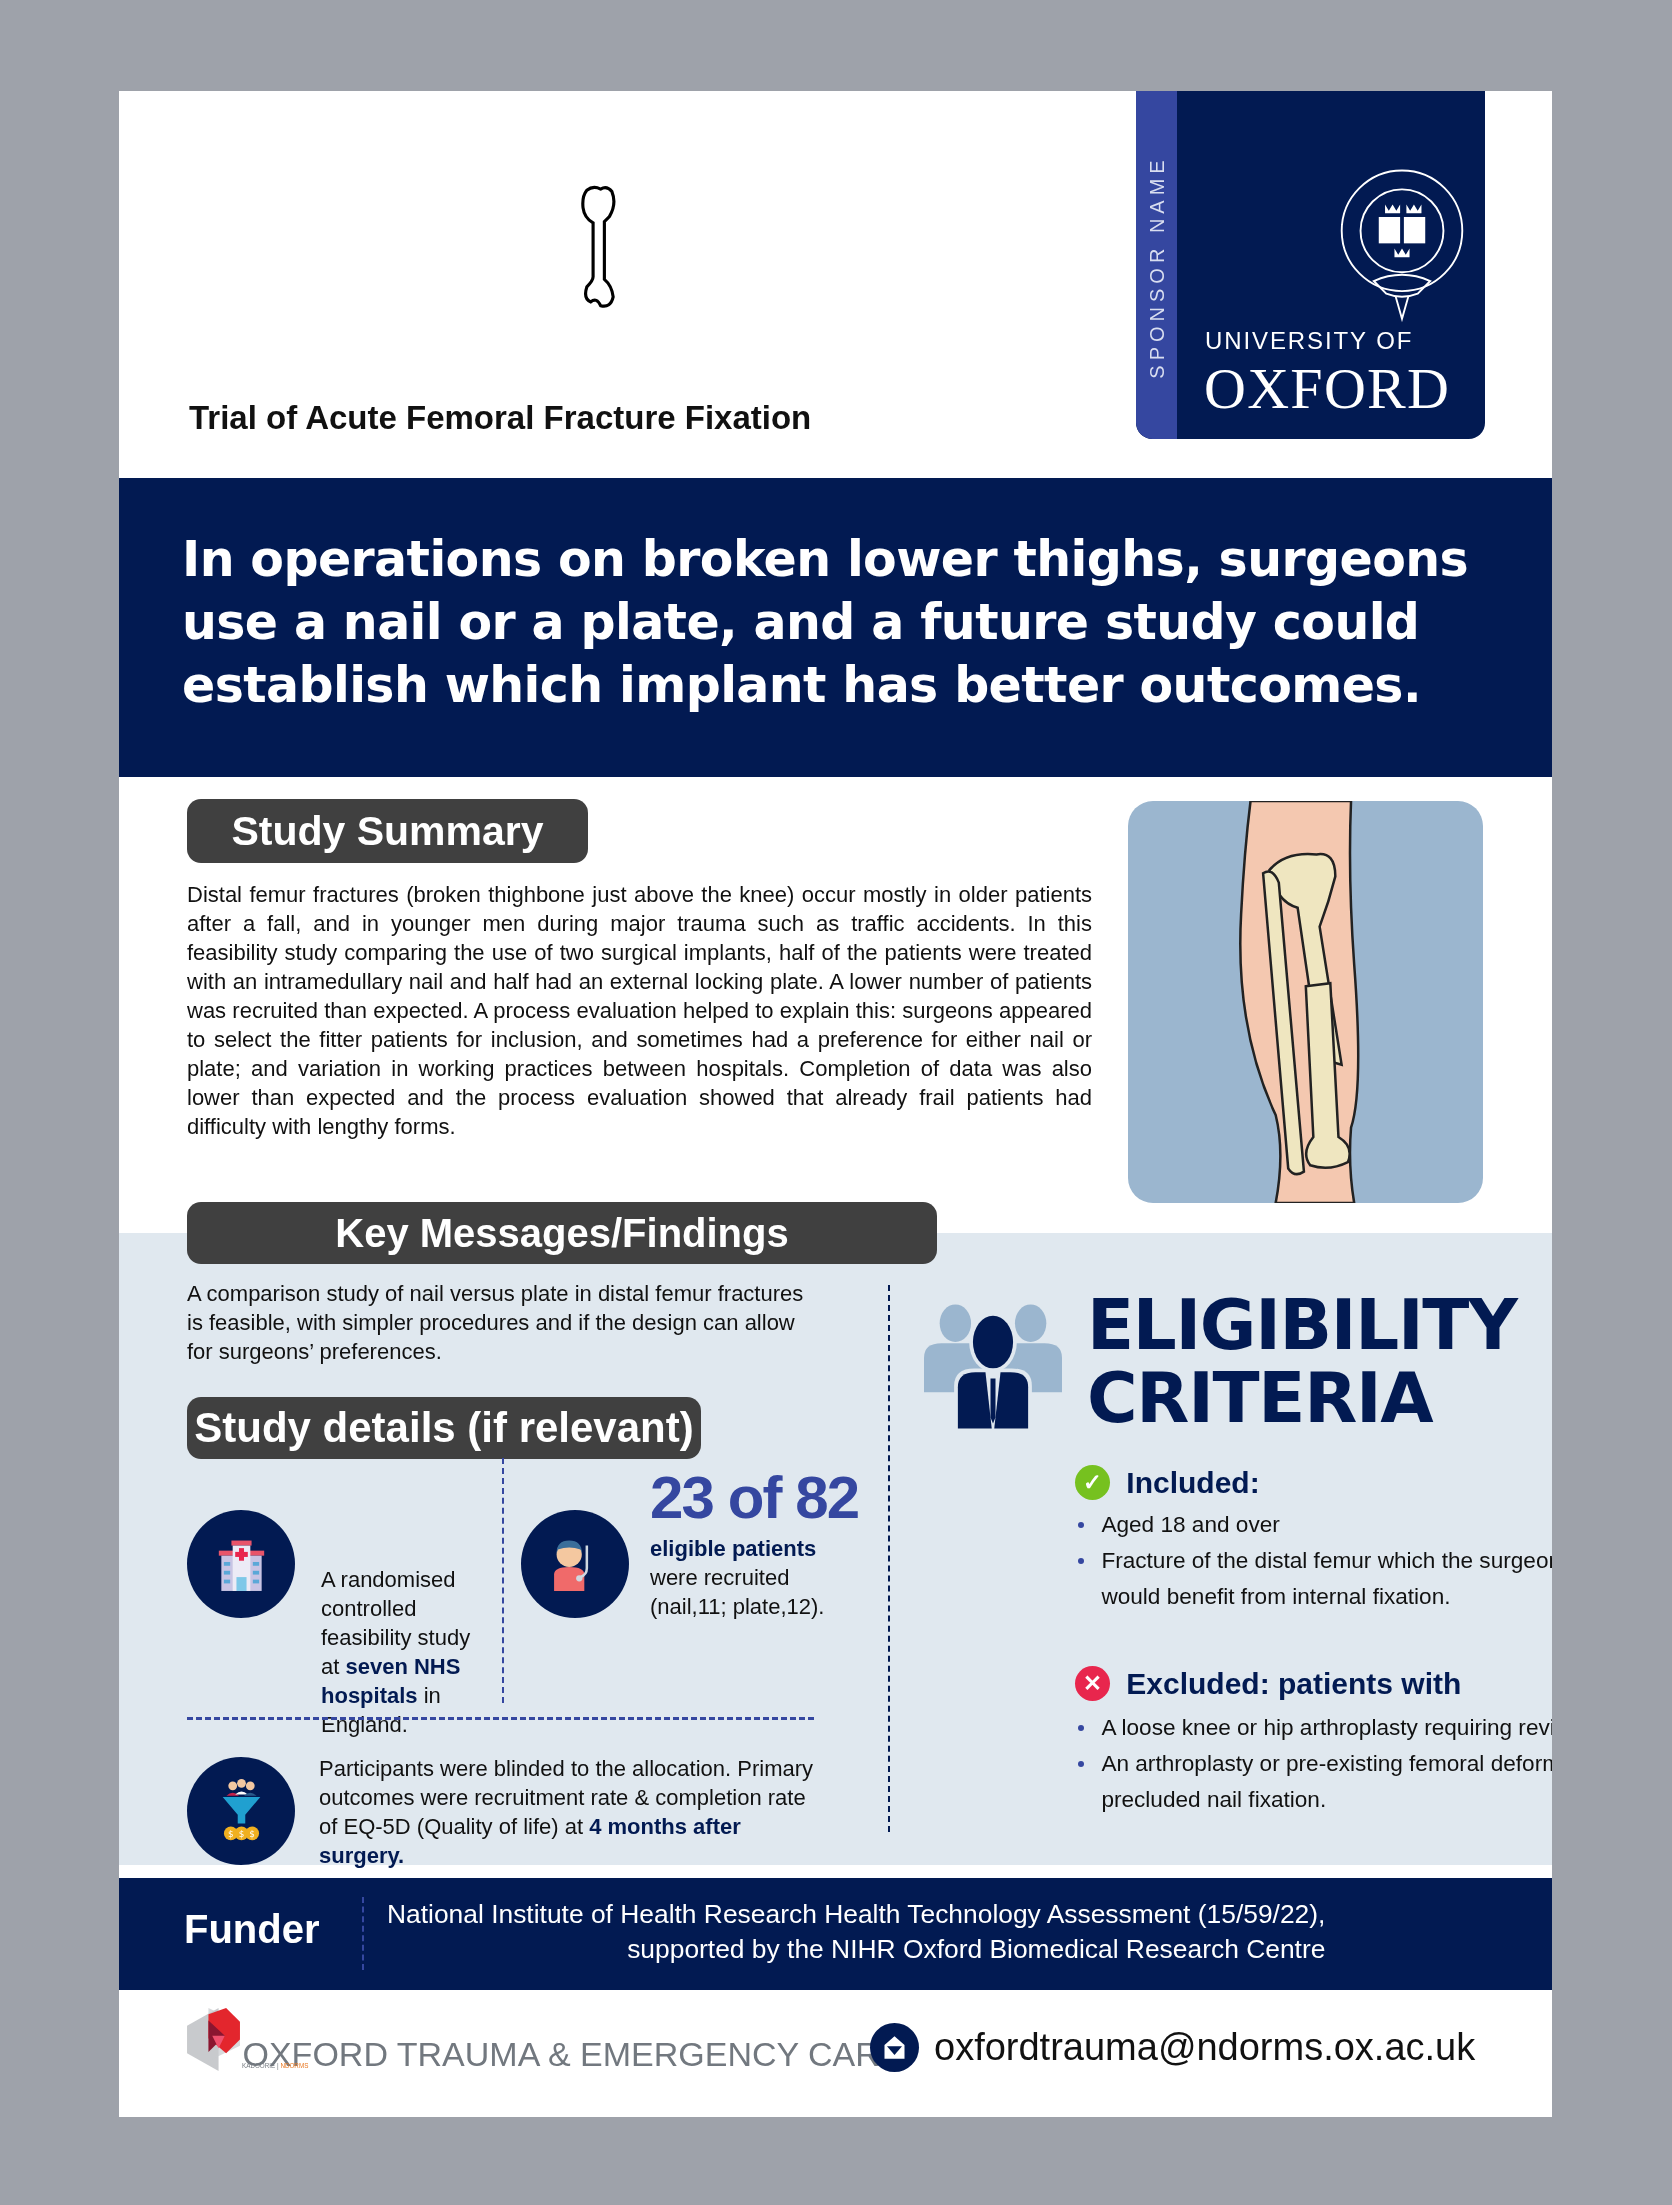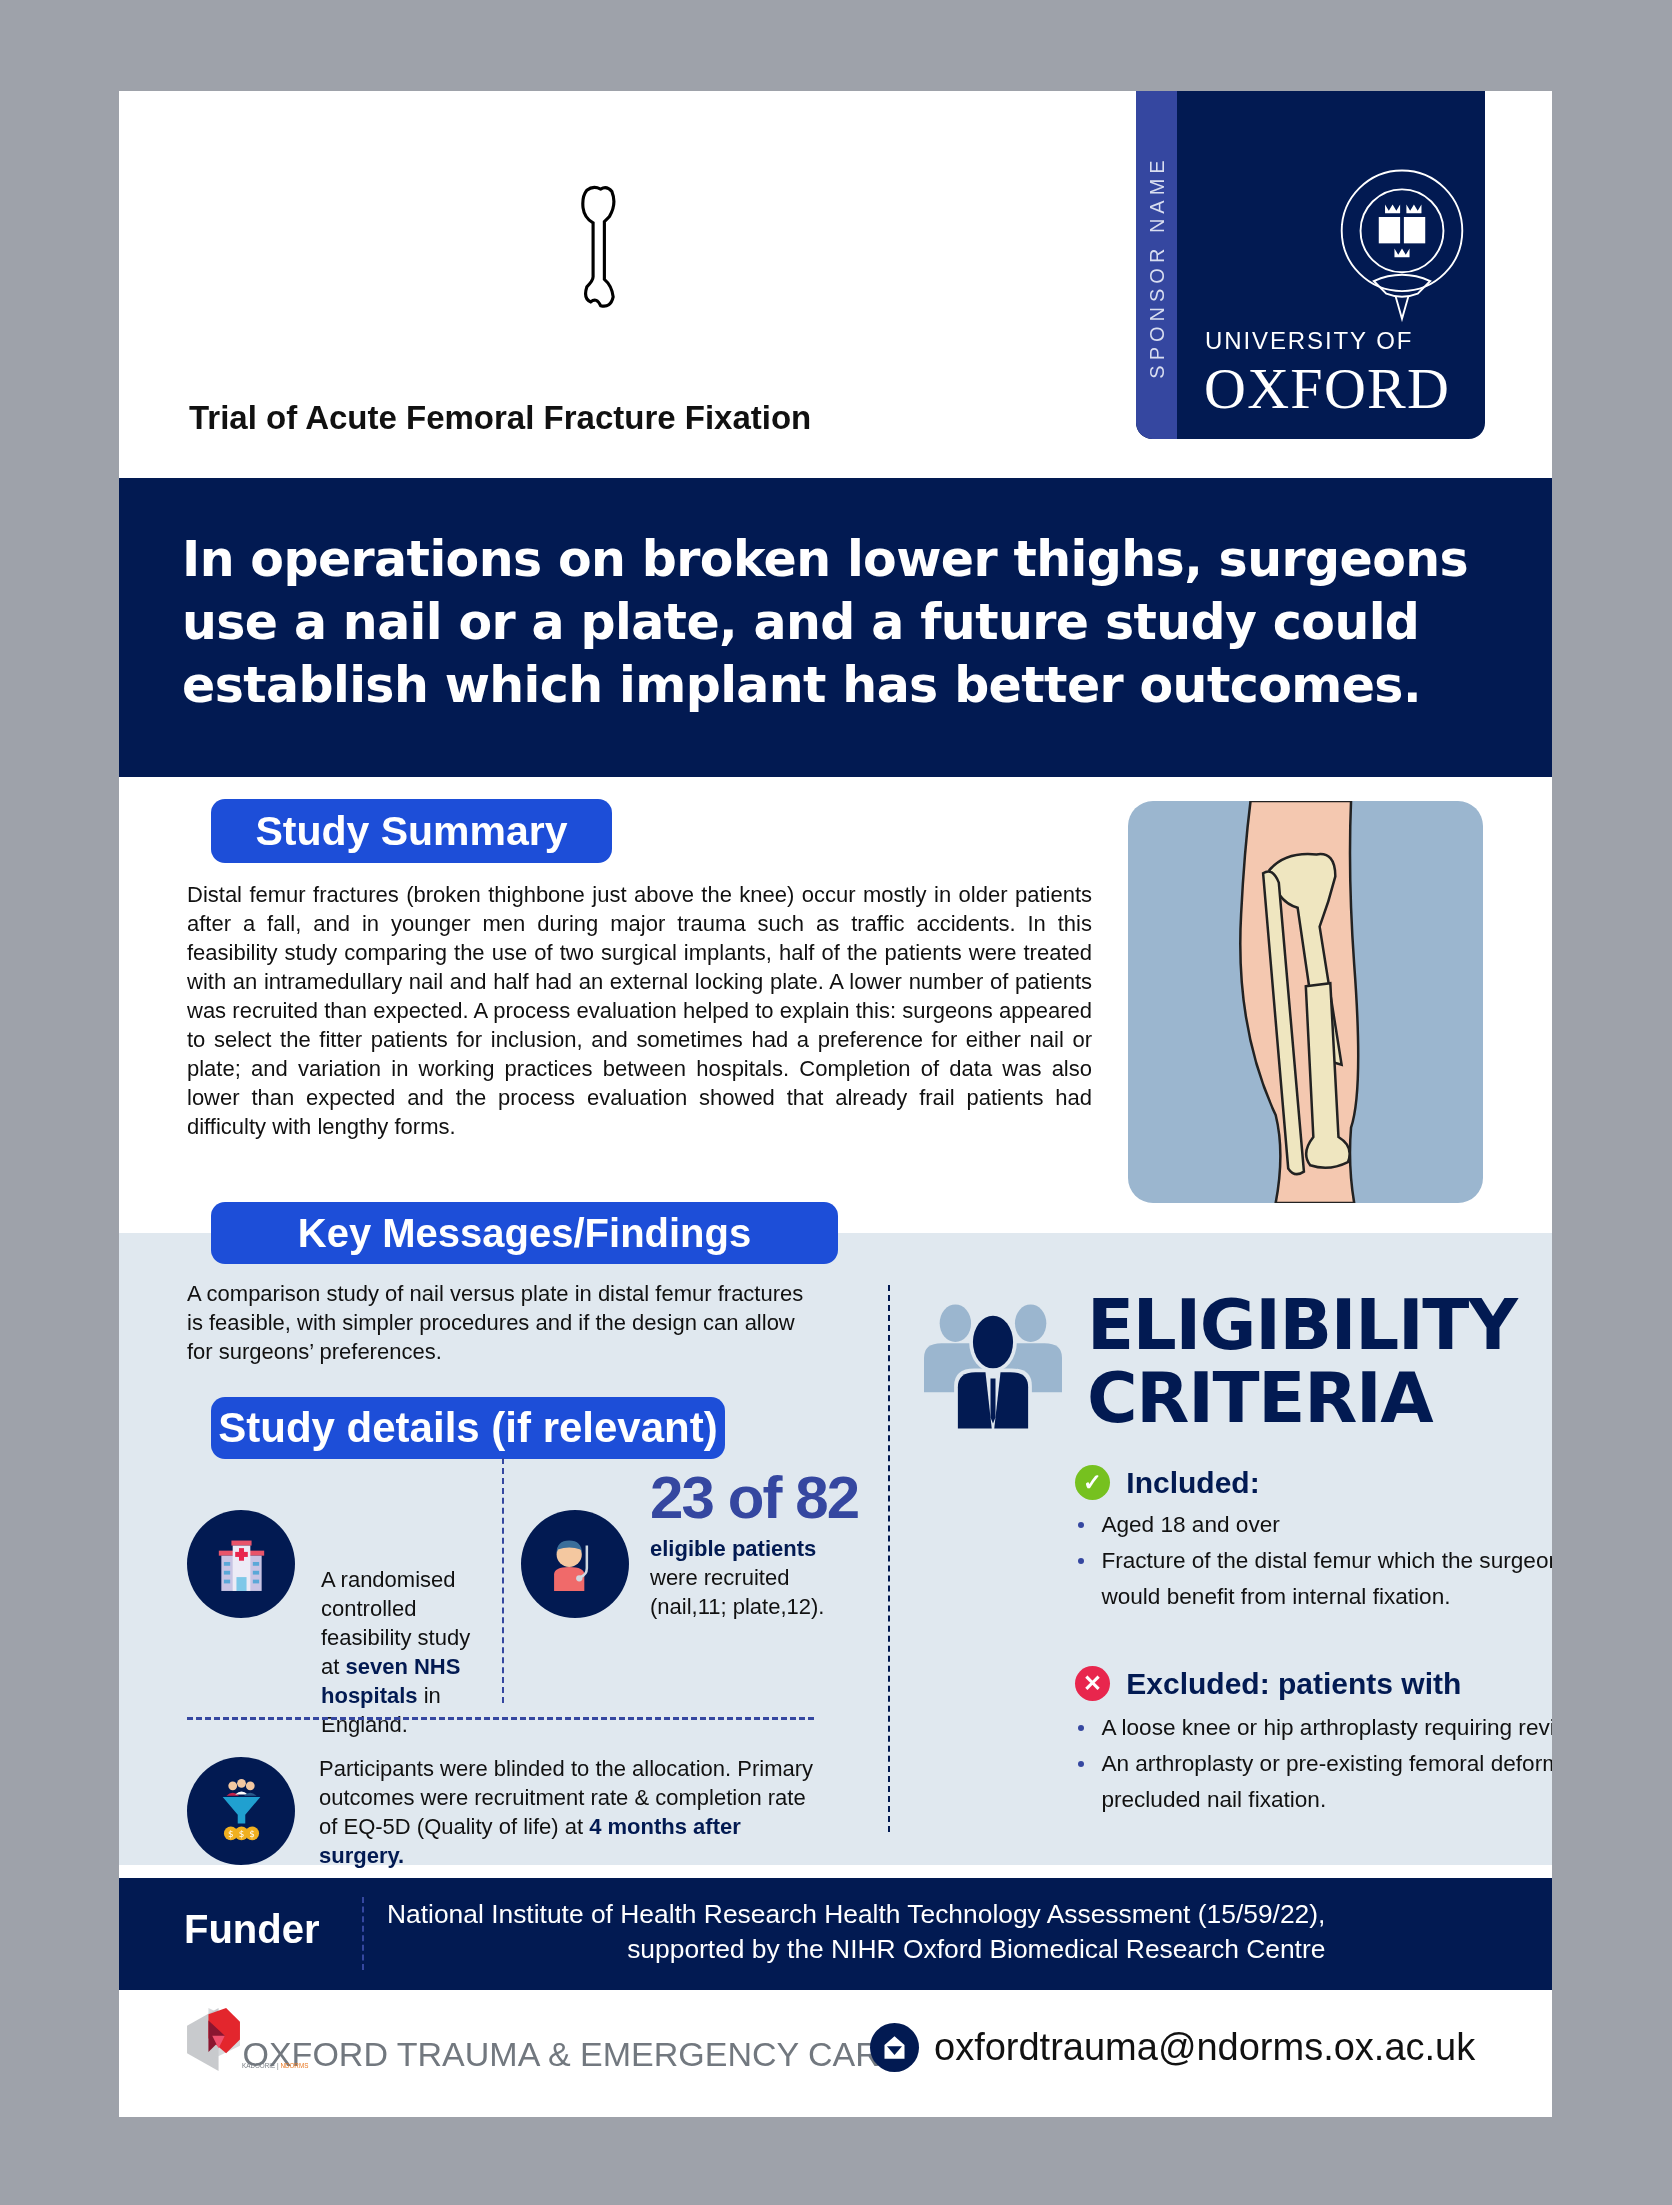--- a/index.html
+++ b/index.html
@@ -18,21 +18,21 @@
   .sponsor-vtext { position: absolute; left: 21px; top: 176px; transform: translate(-50%,-50%) rotate(-90deg); color: #d9def0; font-size: 20px; letter-spacing: 5px; white-space: nowrap; }
   .crest { position: absolute; left: 200px; top: 77px; }
   .uni-of { position: absolute; left: 69px; top: 236px; color: #fff; font-size: 24px; letter-spacing: 1.9px; }
   .uni-oxford { position: absolute; left: 68px; top: 264px; color: #fff; font-family: "Liberation Serif", serif; font-size: 58px; letter-spacing: 1.3px; }
 
   
   .banner { position: absolute; left: 0; top: 387px; width: 100%; height: 299px; background: #021a52; padding: 50px 63px 0 63px; }
   .banner-text { color: #fff; font-family: "DejaVu Sans", sans-serif; font-weight: bold; font-size: 49px; line-height: 63px; letter-spacing: -0.6px; }
 
   
-  .pill { position: absolute; background: #1d4ed8; color: #fff; font-weight: bold; border-radius: 14px; display: flex; align-items: center; justify-content: center; font-family: "Liberation Sans", sans-serif; margin-left: 24px; }
+  .pill { position: absolute; background: #404040; color: #fff; font-weight: bold; border-radius: 14px; display: flex; align-items: center; justify-content: center; font-family: "Liberation Sans", sans-serif; }
 
   .summary-text { position: absolute; left: 68px; top: 789px; width: 905px; font-size: 22px; line-height: 29px; color: #111; text-align: justify; font-family: "Liberation Sans", sans-serif; }
 
   .leg-card { position: absolute; left: 1009px; top: 710px; width: 355px; height: 402px; border-radius: 25px; background: #9bb6cf; overflow: hidden; }
 
   
   .light { position: absolute; left: 0; top: 1142px; width: 100%; height: 632px; background: #e0e8ef; }
 
   .key-text { position: absolute; left: 68px; top: 1188px; width: 629px; font-size: 22px; line-height: 29px; color: #111; }
 
@@ -109,21 +109,21 @@
     <svg width="355" height="402" viewBox="0 0 565 640">
       <path d="M195 0 L355 0 Q350 120 360 260 Q375 460 355 520 Q350 580 360 640 L235 640 Q250 560 235 500 Q170 360 180 180 Q185 80 195 0 Z" fill="#f4c8b0" stroke="#222" stroke-width="4"></path>
       <path d="M225 110 Q250 80 300 85 Q330 80 330 120 Q320 160 305 200 L340 420 L305 410 L270 170 Q235 160 225 110 Z" fill="#efe6c0" stroke="#222" stroke-width="4"></path>
       <path d="M215 115 Q230 105 240 130 L280 590 Q265 600 255 585 Z" fill="#efe6c0" stroke="#222" stroke-width="4"></path>
       <path d="M283 295 L322 290 L335 535 Q360 550 350 575 Q320 590 290 580 Q275 560 295 535 Z" fill="#efe6c0" stroke="#222" stroke-width="4"></path>
     </svg>
   </div>
 
   <div class="light"></div>
 
-  <div class="pill" style="left:68px; top:1111px; width:627px; height:62px; font-size:40px;">
+  <div class="pill" style="left:68px; top:1111px; width:750px; height:62px; font-size:40px;">
     <span>Key Messages/Findings</span>
   </div>
   <div class="key-text">A comparison study of nail versus plate in distal femur fractures is feasible, with simpler procedures and if the design can allow for surgeons’ preferences.</div>
 
   <div class="pill" style="left:68px; top:1306px; width:514px; height:62px; font-size:42px;">
     <span>Study details (if relevant)</span>
   </div>
 
   <div class="circle-icon" style="left:68px; top:1419px;">
     <svg width="63" height="63" viewBox="0 0 100 100">

